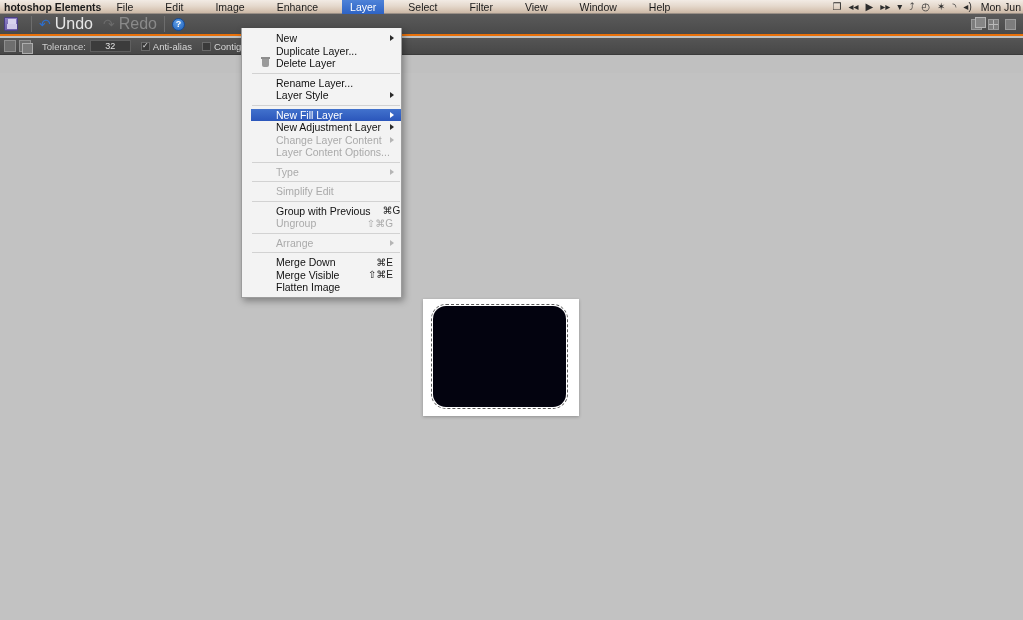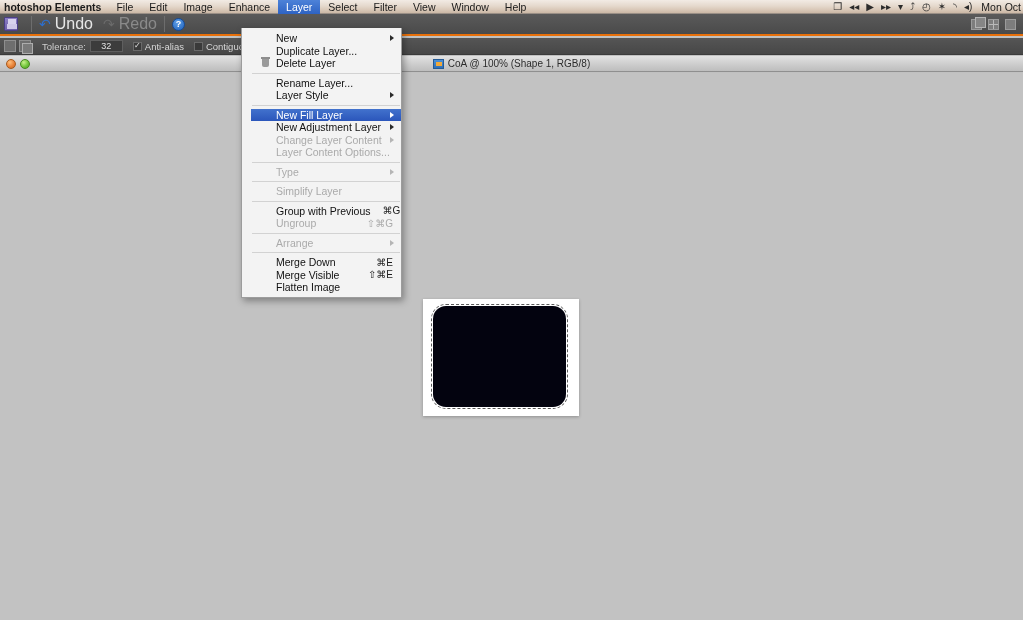--- a/index.html
+++ b/index.html
@@ -133,21 +133,21 @@
     width: 12px; height: 12px;
     border: 1px solid #8e8e8e; background: #6e6e6e;
     position: relative; margin-right: 3px;
   }
   .tool-swatch.dual::after {
     content: ""; position: absolute; top: 2px; left: 2px;
     width: 9px; height: 9px; border: 1px solid #adadad; background: #7a7a7a;
   }
   .opt-label { margin-left: 8px; color: #cfcfcf; }
   .opt-input {
-    width: 33px; height: 12px;
+    width: 41px; height: 12px;
     background: #3c3c3c; border: 1px solid #5f5f5f;
     color: #e2e2e2; font-size: 9px; text-align: center;
     margin-left: 4px; line-height: 10px;
     font-family: "Liberation Sans", sans-serif;
   }
   .opt-check {
     display: flex; align-items: center; gap: 3px; margin-left: 10px;
   }
   .cbox {
     width: 9px; height: 9px; background: #3a3a3a; border: 1px solid #6a6a6a;
@@ -283,21 +283,21 @@
     z-index: 90;
     font-size: 10.5px; color: #111;
   }
   #fill-submenu .mi { padding-left: 12px; }
 </style>
 </head>
 <body>
 
 <div id="menubar">
   <div class="mb-app">hotoshop Elements</div>
-  <div id="menubar-items" style="display: flex; align-items: center;">
+  <div id="menubar-items" style="display: flex; align-items: center; gap: 16px;">
       <div class="mb-item">File</div>
       <div class="mb-item">Edit</div>
       <div class="mb-item">Image</div>
       <div class="mb-item">Enhance</div>
       <div class="mb-item active">Layer</div>
       <div class="mb-item">Select</div>
       <div class="mb-item">Filter</div>
       <div class="mb-item">View</div>
       <div class="mb-item">Window</div>
       <div class="mb-item">Help</div>
@@ -308,21 +308,21 @@
         <span class="mbi">◂◂</span>
         <span class="mbi">▶</span>
         <span class="mbi">▸▸</span>
         <span class="mbi">▾</span>
         <span class="mbi">⤴</span>
         <span class="mbi">◴</span>
         <span class="mbi">✶</span>
         <span class="mbi">◝</span>
         <span class="mbi">◂)</span>
       </div>
-    <div class="mb-clock">Mon Oct</div>
+    <div class="mb-clock">Mon Jun</div>
   </div>
 </div>
 
 <div id="app-window">
 
   <div id="top-strip">
     <div class="save-icon"></div>
     <div class="vsep"></div>
     <div class="undo-grp">
       <span class="arrow-undo">↶</span>
@@ -354,30 +354,20 @@
       <span class="cbox"></span>
       <span>Contiguous</span>
     </div>
     <div class="opt-check">
       <span class="cbox"></span>
       <span>All Layers</span>
     </div>
     <div class="opt-btn">R</div>
   </div>
 
-  <div id="doc-titlebar">
-    <div class="lights">
-      <div class="light red"></div>
-      <div class="light green"></div>
-    </div>
-    <div id="doc-title">
-      <span class="doc-icon"></span>
-      <span>CoA @ 100% (Shape 1, RGB/8)</span>
-    </div>
-  </div>
 
   <div id="work-area">
     <div id="doc-canvas">
       <div id="shape-layer"></div>
     </div>
   </div>
 
   <div id="layer-menu">
       <div class="mi">
         <span class="mi-label">New</span>
@@ -414,21 +404,21 @@
       <div class="mi disabled">
         <span class="mi-label">Layer Content Options...</span>
       </div>
       <div class="mi-sep"></div>
       <div class="mi disabled">
         <span class="mi-label">Type</span>
         <span class="mi-arrow"></span>
       </div>
       <div class="mi-sep"></div>
       <div class="mi disabled">
-        <span class="mi-label">Simplify Layer</span>
+        <span class="mi-label">Simplify Edit</span>
       </div>
       <div class="mi-sep"></div>
       <div class="mi">
         <span class="mi-label">Group with Previous</span>
         <span class="mi-shortcut">⌘G</span>
       </div>
       <div class="mi disabled">
         <span class="mi-label">Ungroup</span>
         <span class="mi-shortcut">⇧⌘G</span>
       </div>

